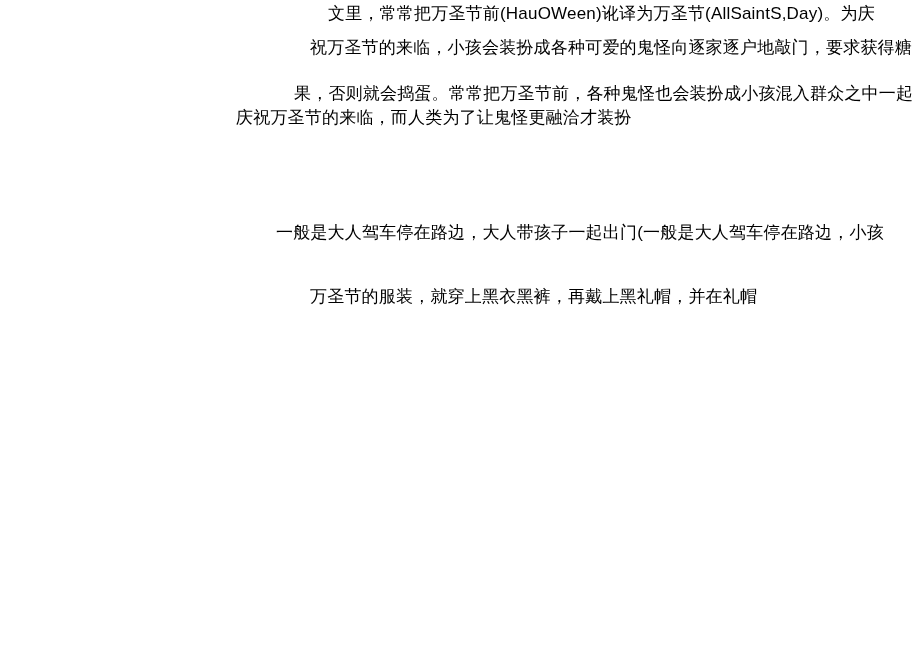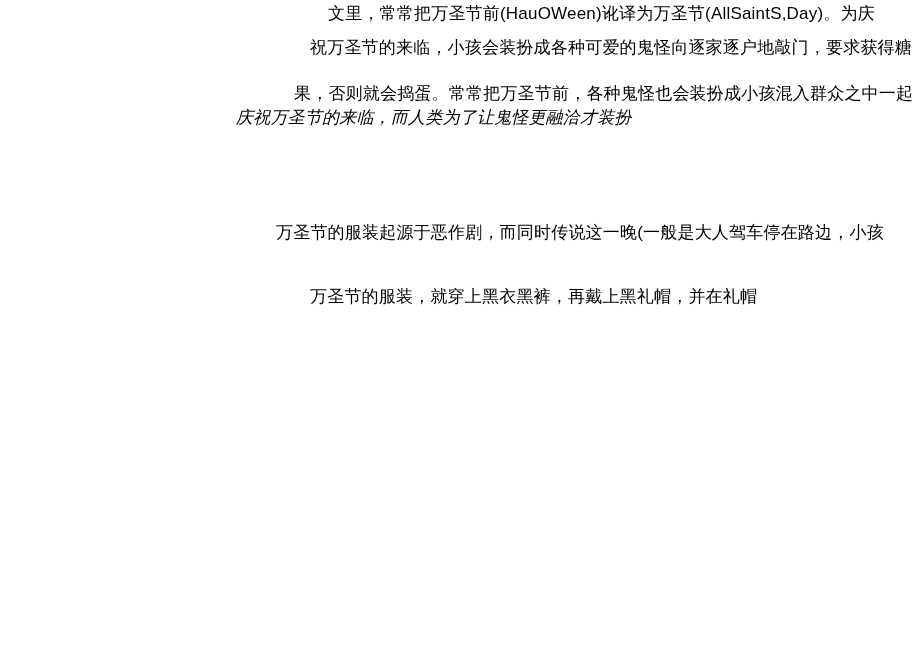--- a/index.html
+++ b/index.html
@@ -45,21 +45,20 @@
     width: 620px;
   }
   .p3 {
     position: absolute;
     left: 276px;
     top: 82px;
     width: 624px;
   }
   .p3 .line2 {
     margin-left: -40px;
-    font-style: italic;
   }
   .p4 {
     position: absolute;
     left: 276px;
     top: 221px;
     width: 540px;
   }
   .p5 {
     position: absolute;
     left: 276px;
@@ -93,21 +92,21 @@
     <div class="para p2">
       <span class="line indent-2">祝万圣节的来临，小孩会装扮成各种可爱的鬼怪向逐家逐户地敲门，要求获得糖</span>
     </div>
 
     <div class="para p3">
       <span class="line indent-3">果，否则就会捣蛋。常常把万圣节前，各种鬼怪也会装扮成小孩混入群众之中一起</span>
       <span class="line line2">庆祝万圣节的来临，而人类为了让鬼怪更融洽才装扮</span>
     </div>
 
     <div class="para p4">
-      <span class="line">万圣节的服装起源于恶作剧，而同时传说这一晚(一般是大人驾车停在路边，小孩</span>
+      <span class="line">一般是大人驾车停在路边，大人带孩子一起出门(一般是大人驾车停在路边，小孩</span>
     </div>
 
     <div class="para p5">
       <span class="line indent-2">万圣节的服装，就穿上黑衣黑裤，再戴上黑礼帽，并在礼帽</span>
     </div>
 
   </div>
 </div>
 
 </body></html>

